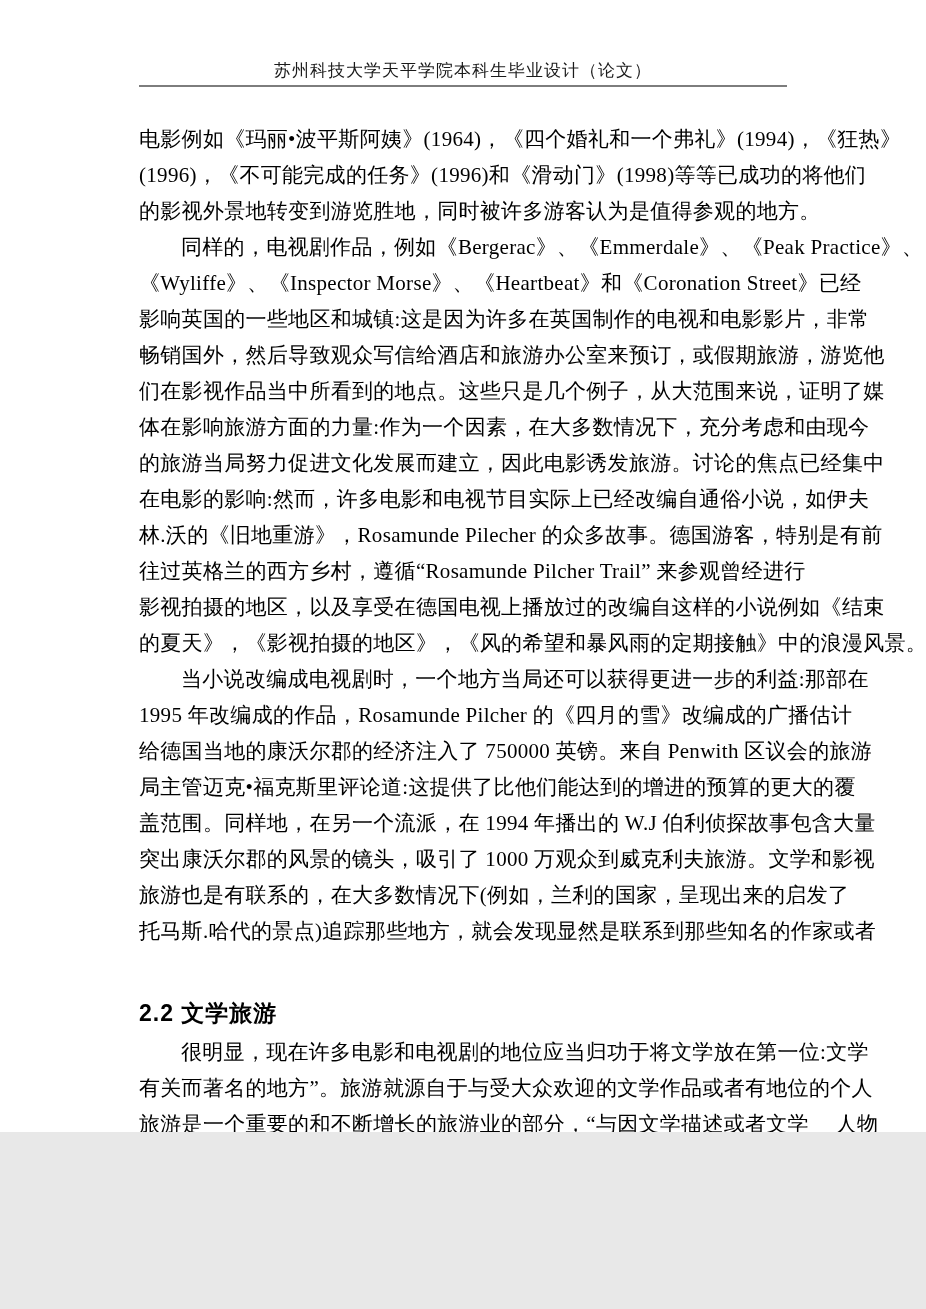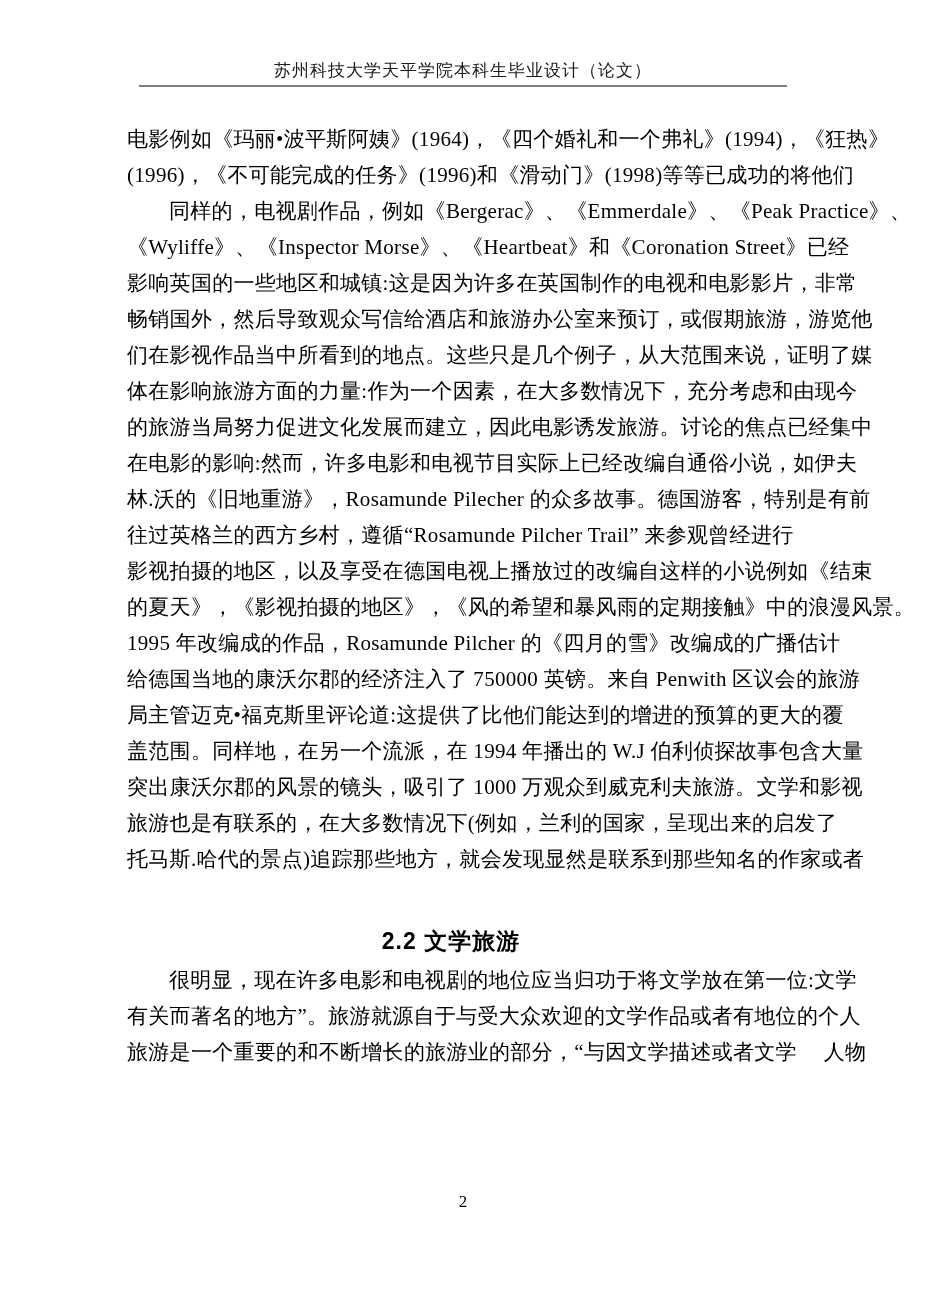--- a/index.html
+++ b/index.html
@@ -3,21 +3,21 @@
 <meta charset="utf-8">
 <style>
   html, body {
     margin: 0;
     padding: 0;
     background: #e8e8e8;
   }
   .page {
     position: relative;
     width: 926px;
-    height: 1309px;
+    height: 1132px;
     margin: 0 auto;
     background: #ffffff;
     color: #000000;
     font-family: "Liberation Serif", "DejaVu Serif", serif;
     overflow: hidden;
   }
   .header-title {
     position: absolute;
     top: 59px;
     left: 0;
@@ -30,21 +30,21 @@
   .header-rule {
     position: absolute;
     top: 85px;
     left: 139px;
     width: 648px;
     border-top: 2px solid #7d7d7d;
   }
   .content {
     position: absolute;
     top: 121px;
-    left: 127px;
+    left: 139px;
     width: 648px;
   }
   .line {
     height: 36px;
     line-height: 36px;
     font-size: 21px;
     white-space: nowrap;
     letter-spacing: 0.3px;
   }
   .line.indent {
@@ -53,53 +53,54 @@
   .heading {
     margin-top: 44px;
     margin-bottom: 1px;
     height: 40px;
     line-height: 40px;
     font-family: "Liberation Sans", "DejaVu Sans", sans-serif;
     font-weight: bold;
     font-size: 23px;
     letter-spacing: 1px;
     white-space: nowrap;
-    text-align: center;
   }
   .footer {
     position: absolute;
     top: 1192px;
     left: 0;
     width: 100%;
     text-align: center;
     font-size: 17px;
   }
 </style>
 </head>
 <body>
 
 <div class="page">
   <div class="header-title">苏州科技大学天平学院本科生毕业设计（论文）</div>
   <div class="header-rule"></div>
 
   <div class="content">
       <div class="line">电影例如《玛丽•波平斯阿姨》(1964)，《四个婚礼和一个弗礼》(1994)，《狂热》</div>
       <div class="line">(1996)，《不可能完成的任务》(1996)和《滑动门》(1998)等等已成功的将他们</div>
+      <div class="line">的影视外景地转变到游览胜地，同时被许多游客认为是值得参观的地方。</div>
       <div class="line indent">同样的，电视剧作品，例如《Bergerac》、《Emmerdale》、《Peak Practice》、</div>
       <div class="line">《Wyliffe》、《Inspector Morse》、《Heartbeat》和《Coronation Street》已经</div>
       <div class="line">影响英国的一些地区和城镇:这是因为许多在英国制作的电视和电影影片，非常</div>
       <div class="line">畅销国外，然后导致观众写信给酒店和旅游办公室来预订，或假期旅游，游览他</div>
       <div class="line">们在影视作品当中所看到的地点。这些只是几个例子，从大范围来说，证明了媒</div>
       <div class="line">体在影响旅游方面的力量:作为一个因素，在大多数情况下，充分考虑和由现今</div>
       <div class="line">的旅游当局努力促进文化发展而建立，因此电影诱发旅游。讨论的焦点已经集中</div>
       <div class="line">在电影的影响:然而，许多电影和电视节目实际上已经改编自通俗小说，如伊夫</div>
       <div class="line">林.沃的《旧地重游》，Rosamunde Pilecher 的众多故事。德国游客，特别是有前</div>
       <div class="line">往过英格兰的西方乡村，遵循“Rosamunde  Pilcher  Trail”  来参观曾经进行</div>
       <div class="line">影视拍摄的地区，以及享受在德国电视上播放过的改编自这样的小说例如《结束</div>
       <div class="line">的夏天》，《影视拍摄的地区》，《风的希望和暴风雨的定期接触》中的浪漫风景。</div>
+      <div class="line indent">当小说改编成电视剧时，一个地方当局还可以获得更进一步的利益:那部在</div>
       <div class="line">1995 年改编成的作品，Rosamunde  Pilcher 的《四月的雪》改编成的广播估计</div>
       <div class="line">给德国当地的康沃尔郡的经济注入了 750000 英镑。来自 Penwith 区议会的旅游</div>
       <div class="line">局主管迈克•福克斯里评论道:这提供了比他们能达到的增进的预算的更大的覆</div>
       <div class="line">盖范围。同样地，在另一个流派，在 1994 年播出的 W.J 伯利侦探故事包含大量</div>
       <div class="line">突出康沃尔郡的风景的镜头，吸引了 1000 万观众到威克利夫旅游。文学和影视</div>
       <div class="line">旅游也是有联系的，在大多数情况下(例如，兰利的国家，呈现出来的启发了</div>
       <div class="line">托马斯.哈代的景点)追踪那些地方，就会发现显然是联系到那些知名的作家或者</div>
       <div class="heading">2.2  文学旅游</div>
       <div class="line indent">很明显，现在许多电影和电视剧的地位应当归功于将文学放在第一位:文学</div>
       <div class="line">有关而著名的地方”。旅游就源自于与受大众欢迎的文学作品或者有地位的个人</div>

